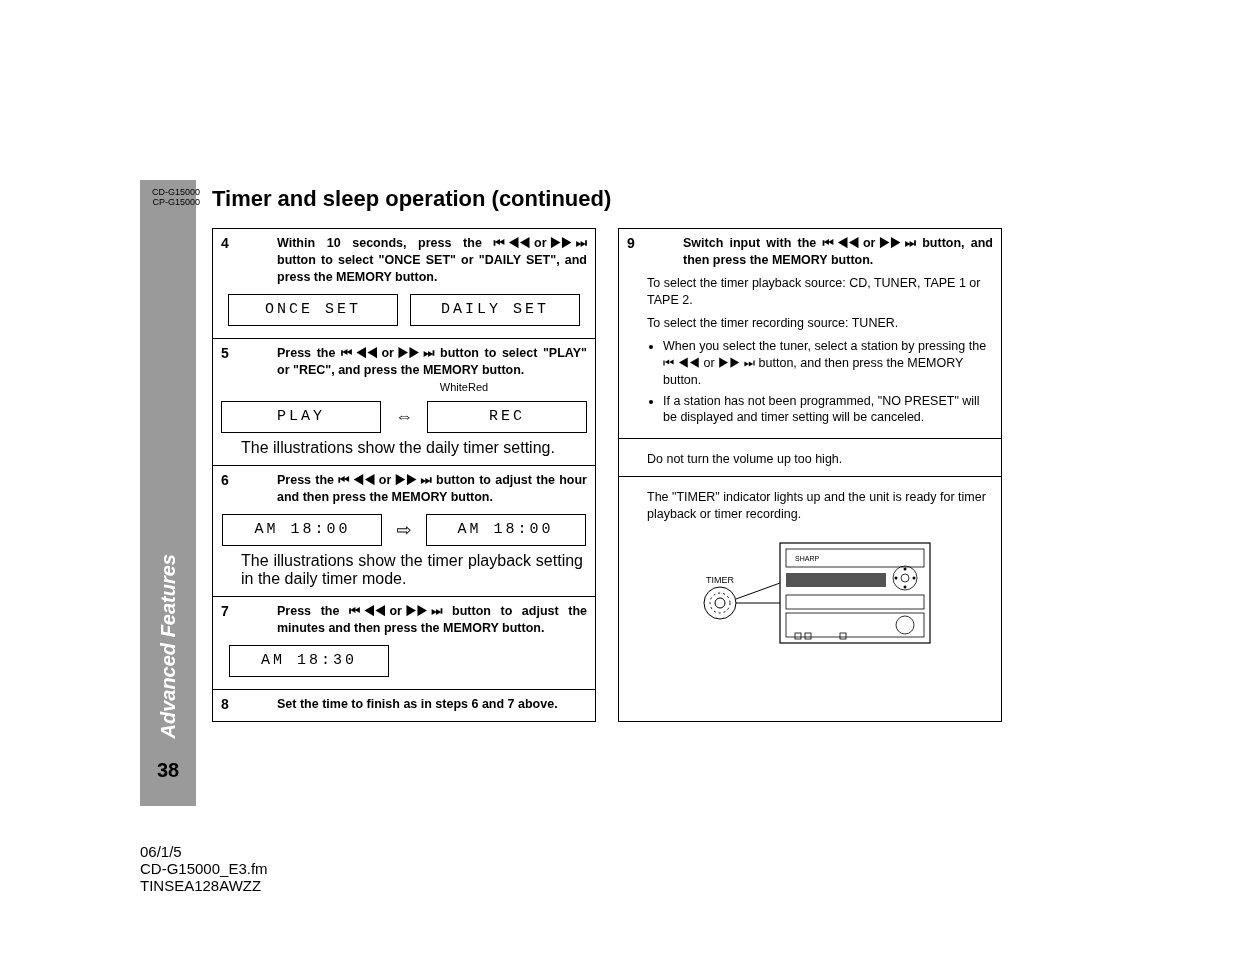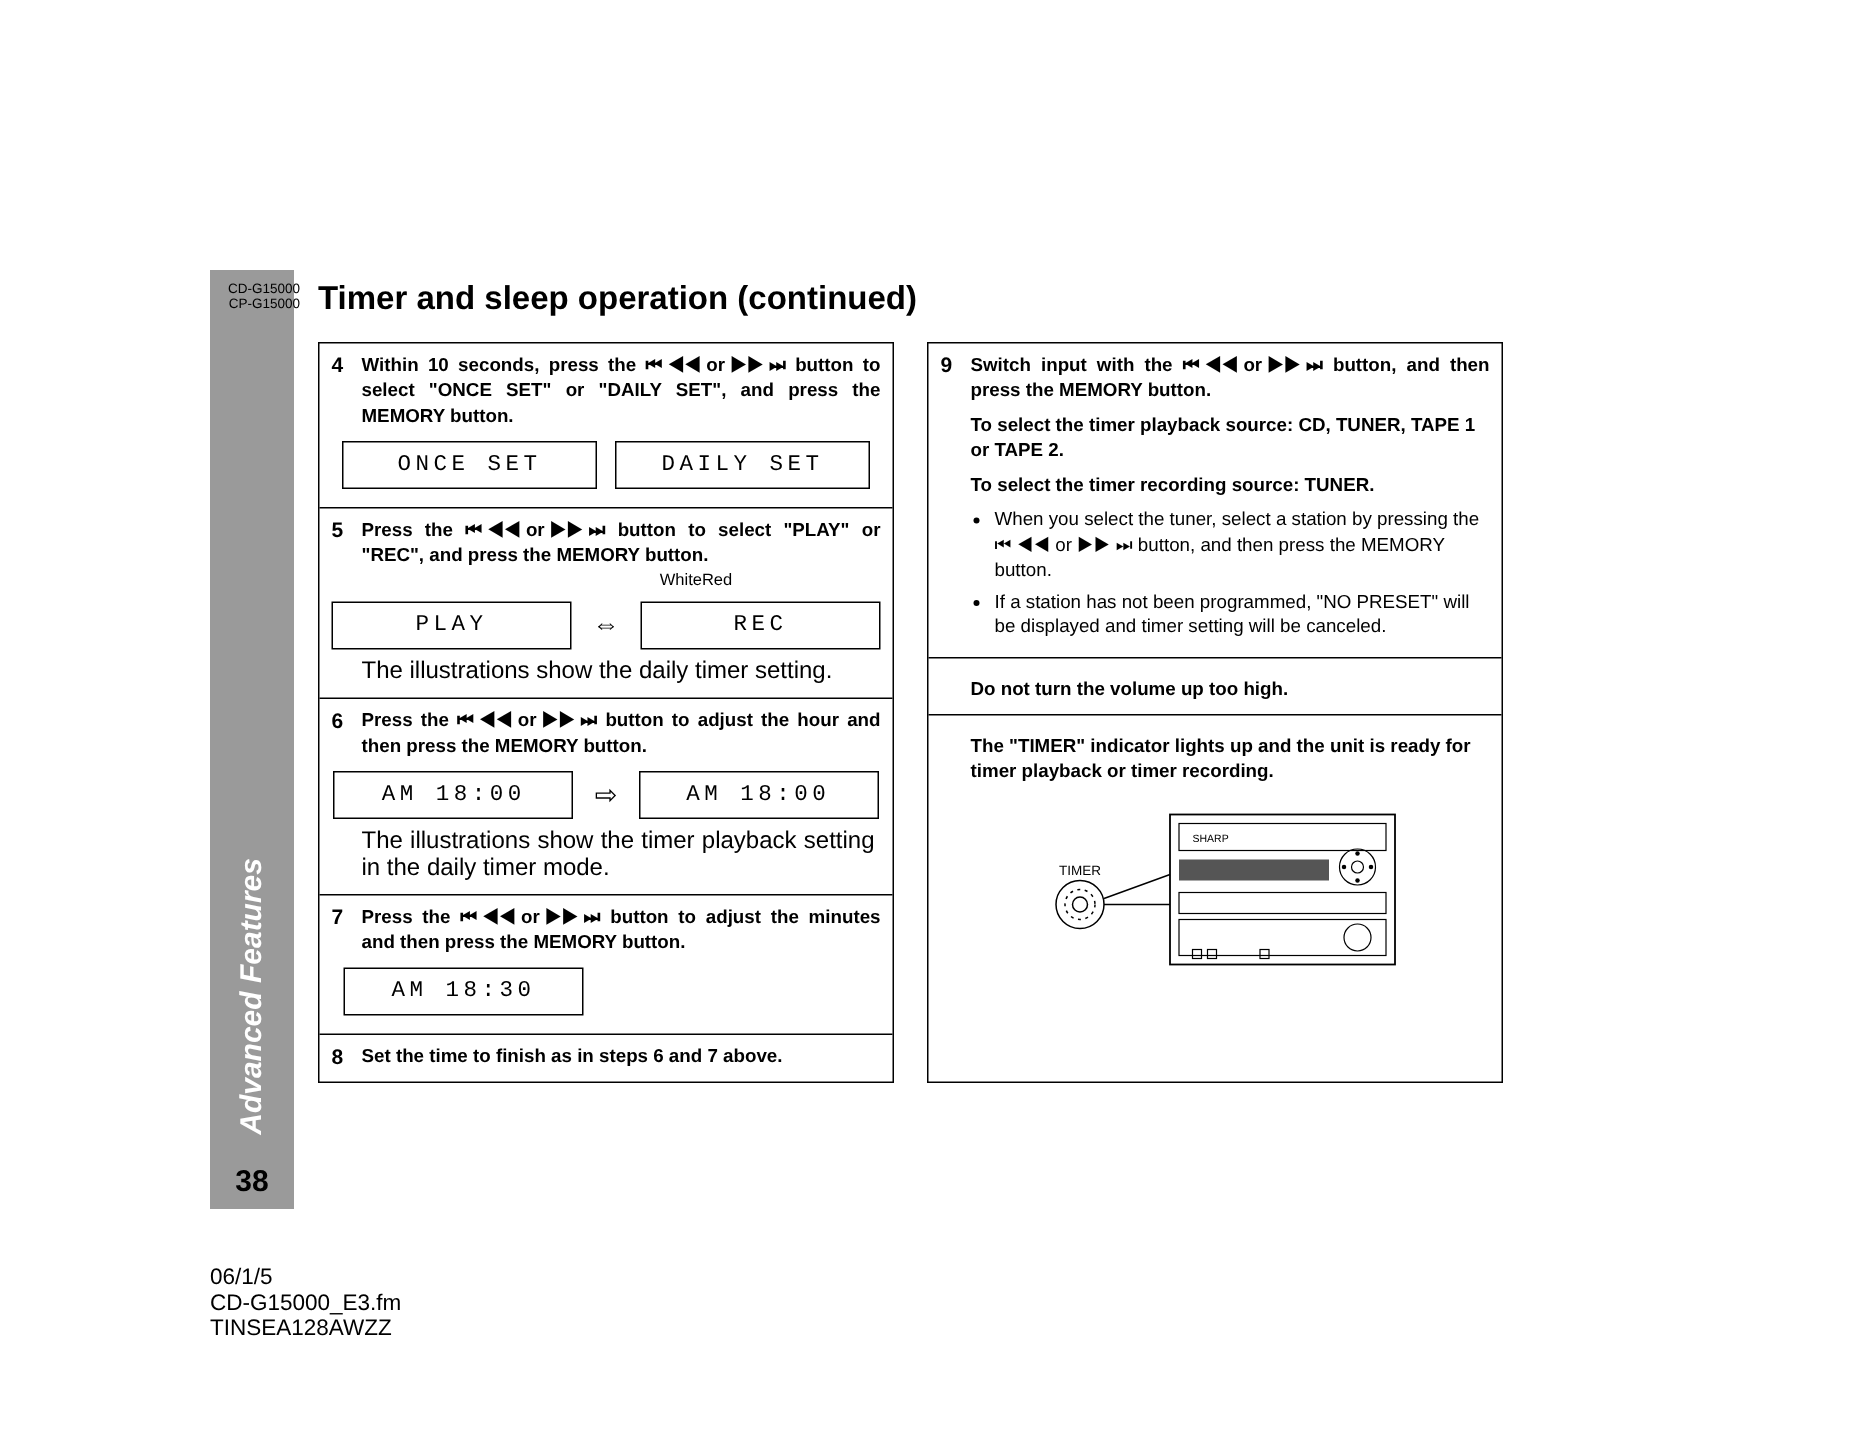--- a/index.html
+++ b/index.html
@@ -35,21 +35,21 @@
     font-style: italic;
     font-size: 20px;
     writing-mode: vertical-rl;
     transform: rotate(180deg);
     padding: 20px 0 250px 0;
   }
   .page-number {
     color: #000;
     font-weight: bold;
     font-size: 20px;
-    padding-bottom: 6px;
+    padding-bottom: 24px;
   }
   .model-box {
     position: absolute;
     left: 140px;
     top: 188px;
     font-size: 9px;
     line-height: 1.1;
     text-align: right;
     width: 60px;
     color: #000;
@@ -87,20 +87,21 @@
   .step-num {
     font-weight: bold;
     font-size: 14px;
     min-width: 14px;
   }
   .step-text {
     font-size: 12.5px;
     line-height: 1.35;
     flex: 1;
     text-align: justify;
+    margin-left: 36px;
   }
   .step-text b { font-weight: bold; }
   .lcd-row {
     display: flex;
     gap: 12px;
     align-items: center;
     justify-content: center;
     margin: 8px 0 4px 0;
   }
   .lcd {
@@ -129,21 +130,20 @@
   }
   .caption {
     font-size: 16px;
     margin: 6px 4px 0 20px;
     text-align: justify;
   }
   .plain {
     font-size: 12.5px;
     margin: 6px 0 0 20px;
     line-height: 1.35;
-    font-weight: bold;
   }
   ul.bullets {
     margin: 6px 0 0 20px;
     padding-left: 16px;
     font-size: 12.5px;
     line-height: 1.35;
   }
   ul.bullets li { margin-bottom: 4px; }
   .device-illus {
     margin: 10px auto 6px auto;

